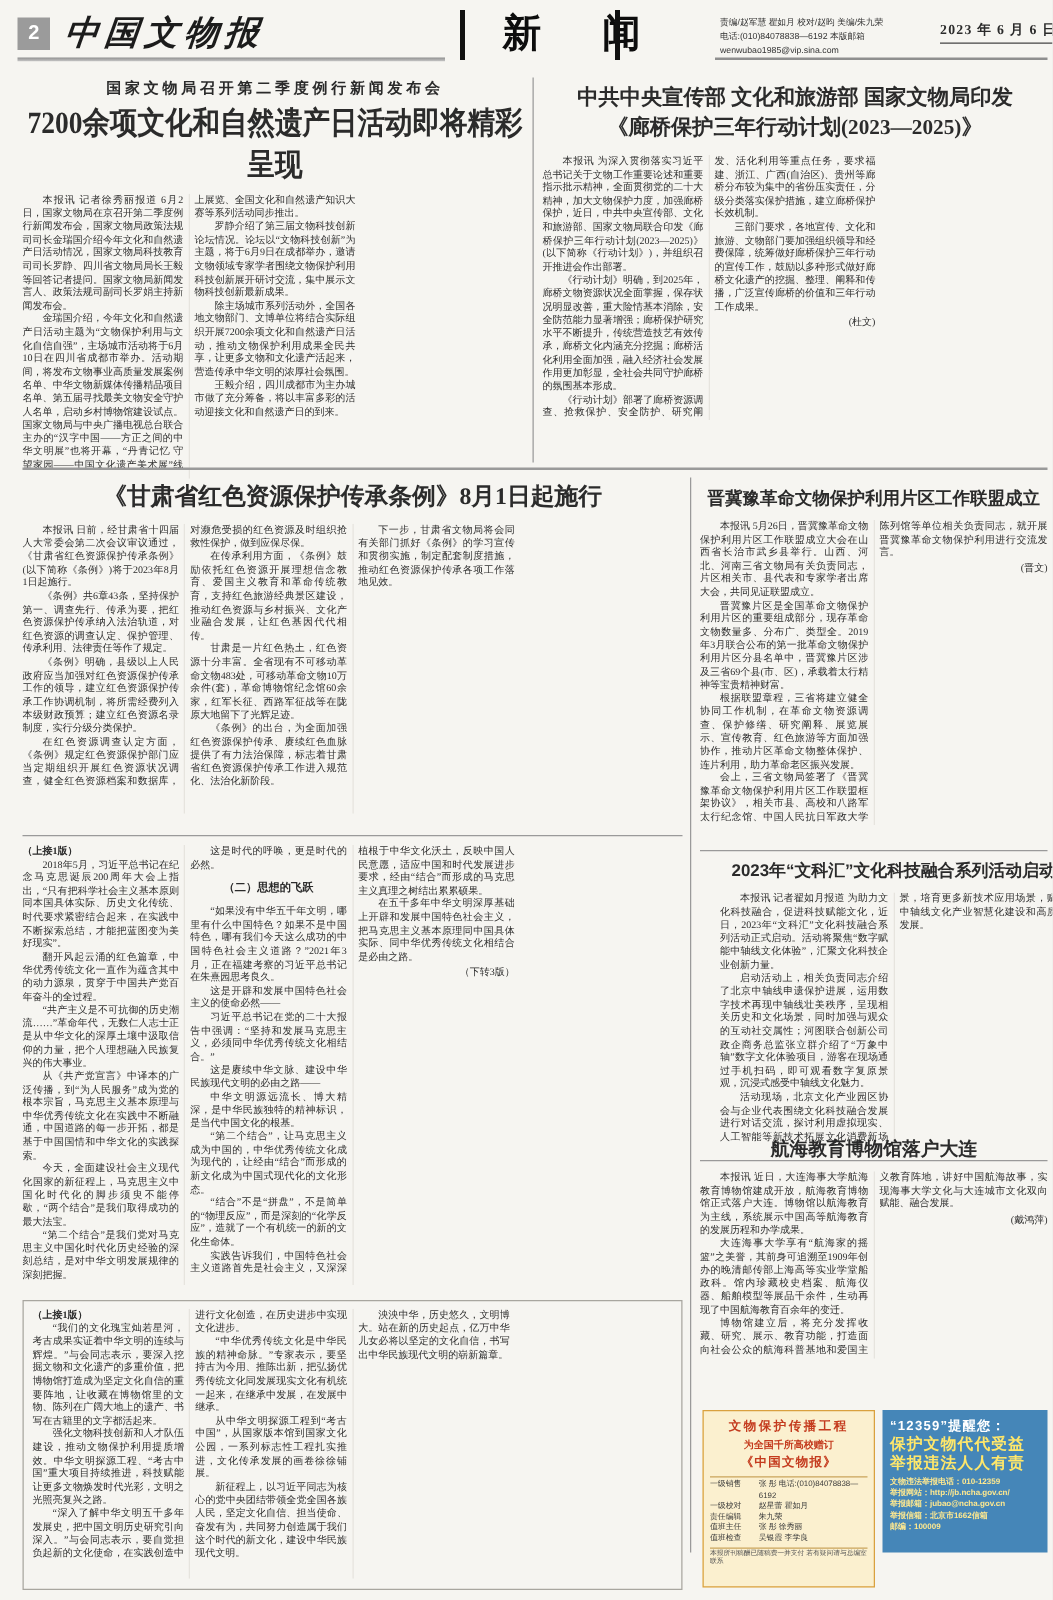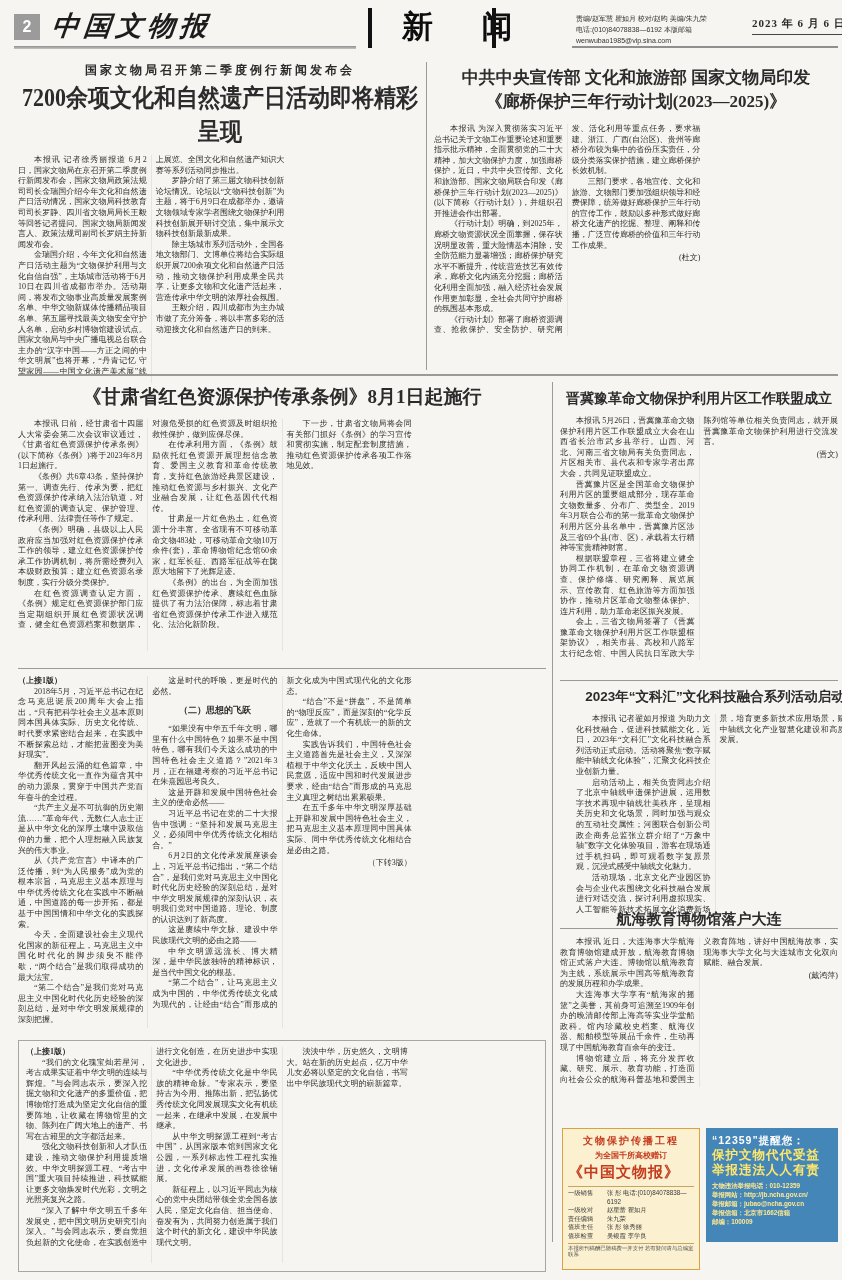--- a/index.html
+++ b/index.html
@@ -48,21 +48,21 @@
 
   
   .jumpbox{border:1px solid #a8a69f;padding:6px 7px;box-sizing:border-box;background:#f6f5f1;}
 
   
   .ad-subscribe{position:absolute;left:562px;top:1128px;width:138px;height:142px;background:var(--ad-yellow);
                 border:1px solid var(--ad-yellow-border);box-sizing:border-box;padding:5px 5px 3px 5px;
                 font-family:"Liberation Sans",sans-serif;}
   .ad-sub-title{color:var(--accent-red);font-size:10px;font-weight:bold;text-align:center;letter-spacing:2px;}
   .ad-sub-line2{color:var(--accent-red);font-size:8px;font-weight:bold;text-align:center;margin-top:2px;}
-  .ad-sub-line3{color:var(--accent-red);font-size:15px;font-weight:bold;margin-top:2px;letter-spacing:1px;}
+  .ad-sub-line3{color:var(--accent-red);font-size:10px;font-weight:bold;text-align:center;margin-top:2px;letter-spacing:1px;}
   .staff{margin-top:4px;border-top:1px solid #caa45c;padding-top:2px;}
   .staff-row{display:flex;gap:5px;font-size:6.3px;line-height:8.6px;color:#3a3a3a;}
   .staff-row span:first-child{flex:0 0 34px;}
   .ad-sub-note{border-top:1px solid #caa45c;margin-top:2px;padding-top:1px;font-size:5.4px;line-height:6.5px;color:#555;}
 
   .ad-report{position:absolute;left:706px;top:1128px;width:132px;height:114px;background:var(--ad-blue);
              box-sizing:border-box;padding:6px 6px;font-family:"Liberation Sans",sans-serif;}
   .ad-rep-title{color:#ffffff;font-size:10.5px;font-weight:bold;letter-spacing:1px;}
   .ad-rep-slogan{color:var(--ad-gold);font-size:12.5px;font-weight:900;letter-spacing:1px;line-height:15px;}
   .report-line{color:#ffe98f;font-size:6.4px;line-height:9px;font-weight:bold;word-break:break-all;}
@@ -149,21 +149,20 @@
         <p class="para">翻开风起云涌的红色篇章，中华优秀传统文化一直作为蕴含其中的动力源泉，贯穿于中国共产党百年奋斗的全过程。</p>
         <p class="para">“共产主义是不可抗御的历史潮流……”革命年代，无数仁人志士正是从中华文化的深厚土壤中汲取信仰的力量，把个人理想融入民族复兴的伟大事业。</p>
         <p class="para">从《共产党宣言》中译本的广泛传播，到“为人民服务”成为党的根本宗旨，马克思主义基本原理与中华优秀传统文化在实践中不断融通，中国道路的每一步开拓，都是基于中国国情和中华文化的实践探索。</p>
         <p class="para">今天，全面建设社会主义现代化国家的新征程上，马克思主义中国化时代化的脚步须臾不能停歇，“两个结合”是我们取得成功的最大法宝。</p>
         <p class="para">“第二个结合”是我们党对马克思主义中国化时代化历史经验的深刻总结，是对中华文明发展规律的深刻把握。</p>
         <p class="para">这是时代的呼唤，更是时代的必然。</p>
         <div class="subhead">（二）思想的飞跃</div>
         <p class="para">“如果没有中华五千年文明，哪里有什么中国特色？如果不是中国特色，哪有我们今天这么成功的中国特色社会主义道路？”2021年3月，正在福建考察的习近平总书记在朱熹园思考良久。</p>
         <p class="para">这是开辟和发展中国特色社会主义的使命必然——</p>
         <p class="para">习近平总书记在党的二十大报告中强调：“坚持和发展马克思主义，必须同中华优秀传统文化相结合。”</p>
-        <p class="para">6月2日的文化传承发展座谈会上，习近平总书记指出，“第二个结合”，是我们党对马克思主义中国化时代化历史经验的深刻总结，是对中华文明发展规律的深刻认识，表明我们党对中国道路、理论、制度的认识达到了新高度。</p>
         <p class="para">这是赓续中华文脉、建设中华民族现代文明的必由之路——</p>
         <p class="para">中华文明源远流长、博大精深，是中华民族独特的精神标识，是当代中国文化的根基。</p>
         <p class="para">“第二个结合”，让马克思主义成为中国的，中华优秀传统文化成为现代的，让经由“结合”而形成的新文化成为中国式现代化的文化形态。</p>
         <p class="para">“结合”不是“拼盘”，不是简单的“物理反应”，而是深刻的“化学反应”，造就了一个有机统一的新的文化生命体。</p>
         <p class="para">实践告诉我们，中国特色社会主义道路首先是社会主义，又深深植根于中华文化沃土，反映中国人民意愿，适应中国和时代发展进步要求，经由“结合”而形成的马克思主义真理之树结出累累硕果。</p>
         <p class="para">在五千多年中华文明深厚基础上开辟和发展中国特色社会主义，把马克思主义基本原理同中国具体实际、同中华优秀传统文化相结合是必由之路。</p>
         <p class="byline">（下转3版）</p>
       </div>
   </section>
 

